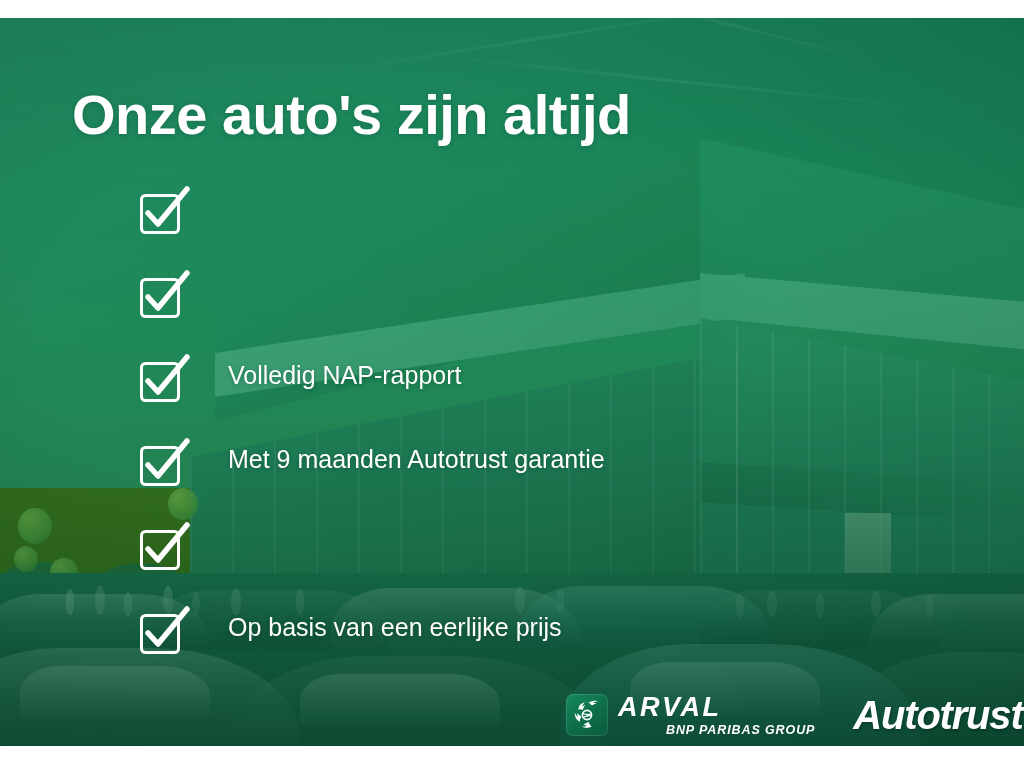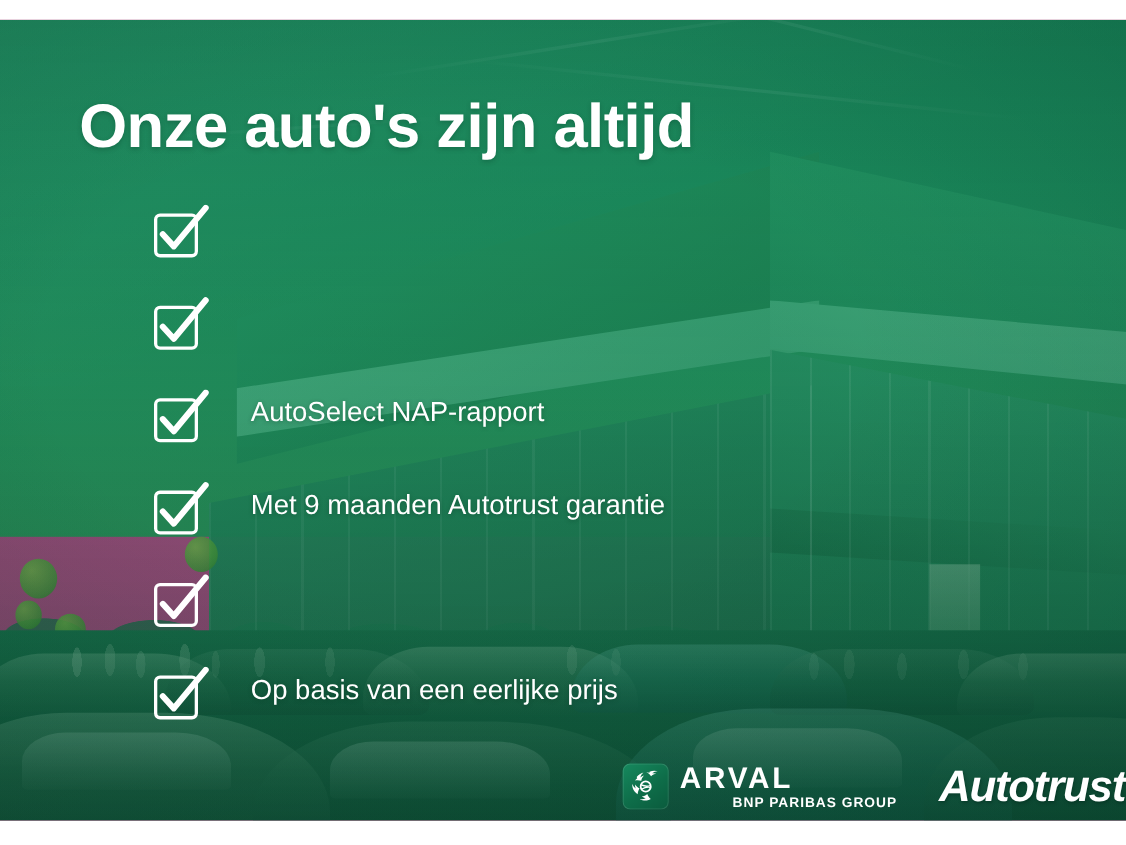--- a/index.html
+++ b/index.html
@@ -23,21 +23,21 @@
   }
 
   
   #banner {
     position: absolute;
     left: 0;
     top: 18px;
     width: 1024px;
     height: 728px;
     overflow: hidden;
-    background: #ec4899;
+    background: #4d7c0f;
   }
 
   
   .photo { position: absolute; inset: 0; overflow: hidden; }
 
   
   .sky {
     position: absolute; left: 0; top: 0; width: 1024px; height: 470px;
     background:
       linear-gradient(160deg, rgba(255,255,255,.07) 0%, rgba(255,255,255,0) 45%),
@@ -274,21 +274,21 @@
   }
 
   
   #logos {
     position: absolute;
     left: 566px;
     top: 676px;
     display: flex;
     align-items: center;
   }
-  #arval-logo { display: flex; align-items: center; }
+  #arval-logo { display: flex; align-items: center; font-style: italic; }
   .arval-mark {
     width: 42px; height: 42px;
     border-radius: 7px;
     background: linear-gradient(145deg, #16895e 0%, #0e6d49 55%, #0a5b3d 100%);
     position: relative;
     overflow: hidden;
     flex: 0 0 42px;
     box-shadow: inset 0 0 0 1px rgba(255,255,255,.12);
   }
   .arval-mark svg { position: absolute; left: 0; top: 0; }
@@ -401,21 +401,21 @@
           </span>
         </div>
 
         <div class="check-row">
           <span class="check-icon">
             <svg width="52" height="52" viewBox="0 0 52 52">
               <rect x="3.5" y="9.5" width="37" height="37" rx="4" ry="4" fill="none" stroke="#ffffff" stroke-width="3"></rect>
               <path d="M10 27 L20 38 L49 3" fill="none" stroke="#ffffff" stroke-width="5.5" stroke-linecap="round" stroke-linejoin="round"></path>
             </svg>
           </span>
-          <span class="check-label">AutoSelect NAP-rapport</span>
+          <span class="check-label">Volledig NAP-rapport</span>
         </div>
 
         <div class="check-row">
           <span class="check-icon">
             <svg width="52" height="52" viewBox="0 0 52 52">
               <rect x="3.5" y="9.5" width="37" height="37" rx="4" ry="4" fill="none" stroke="#ffffff" stroke-width="3"></rect>
               <path d="M10 27 L20 38 L49 3" fill="none" stroke="#ffffff" stroke-width="5.5" stroke-linecap="round" stroke-linejoin="round"></path>
             </svg>
           </span>
           <span class="check-label">Met 9 maanden Autotrust garantie</span>

